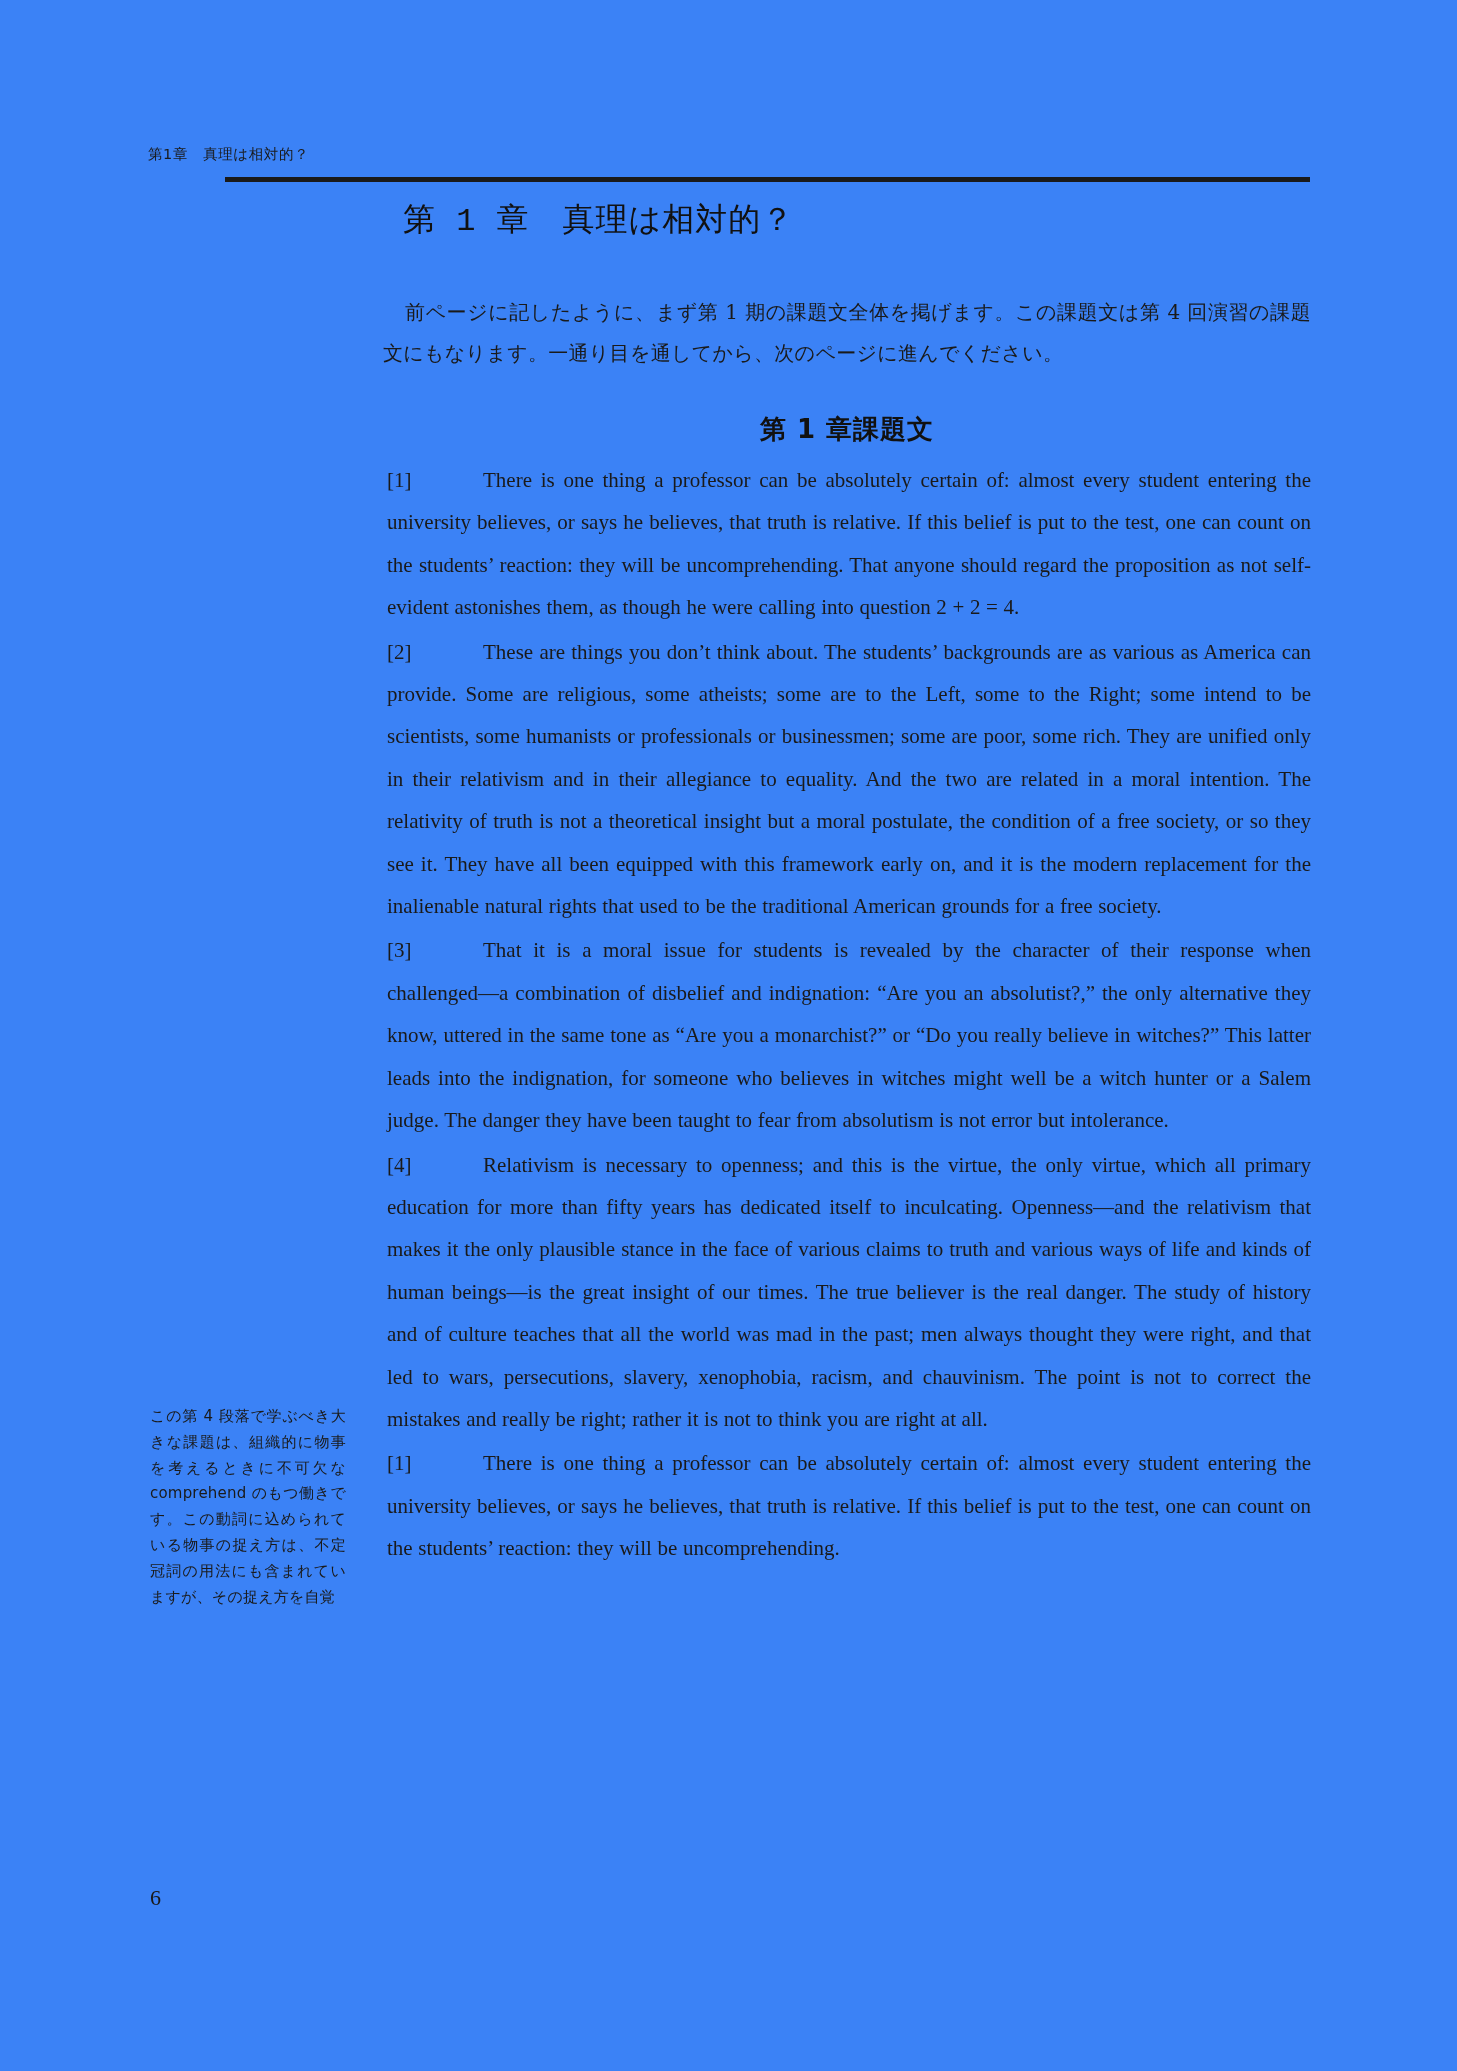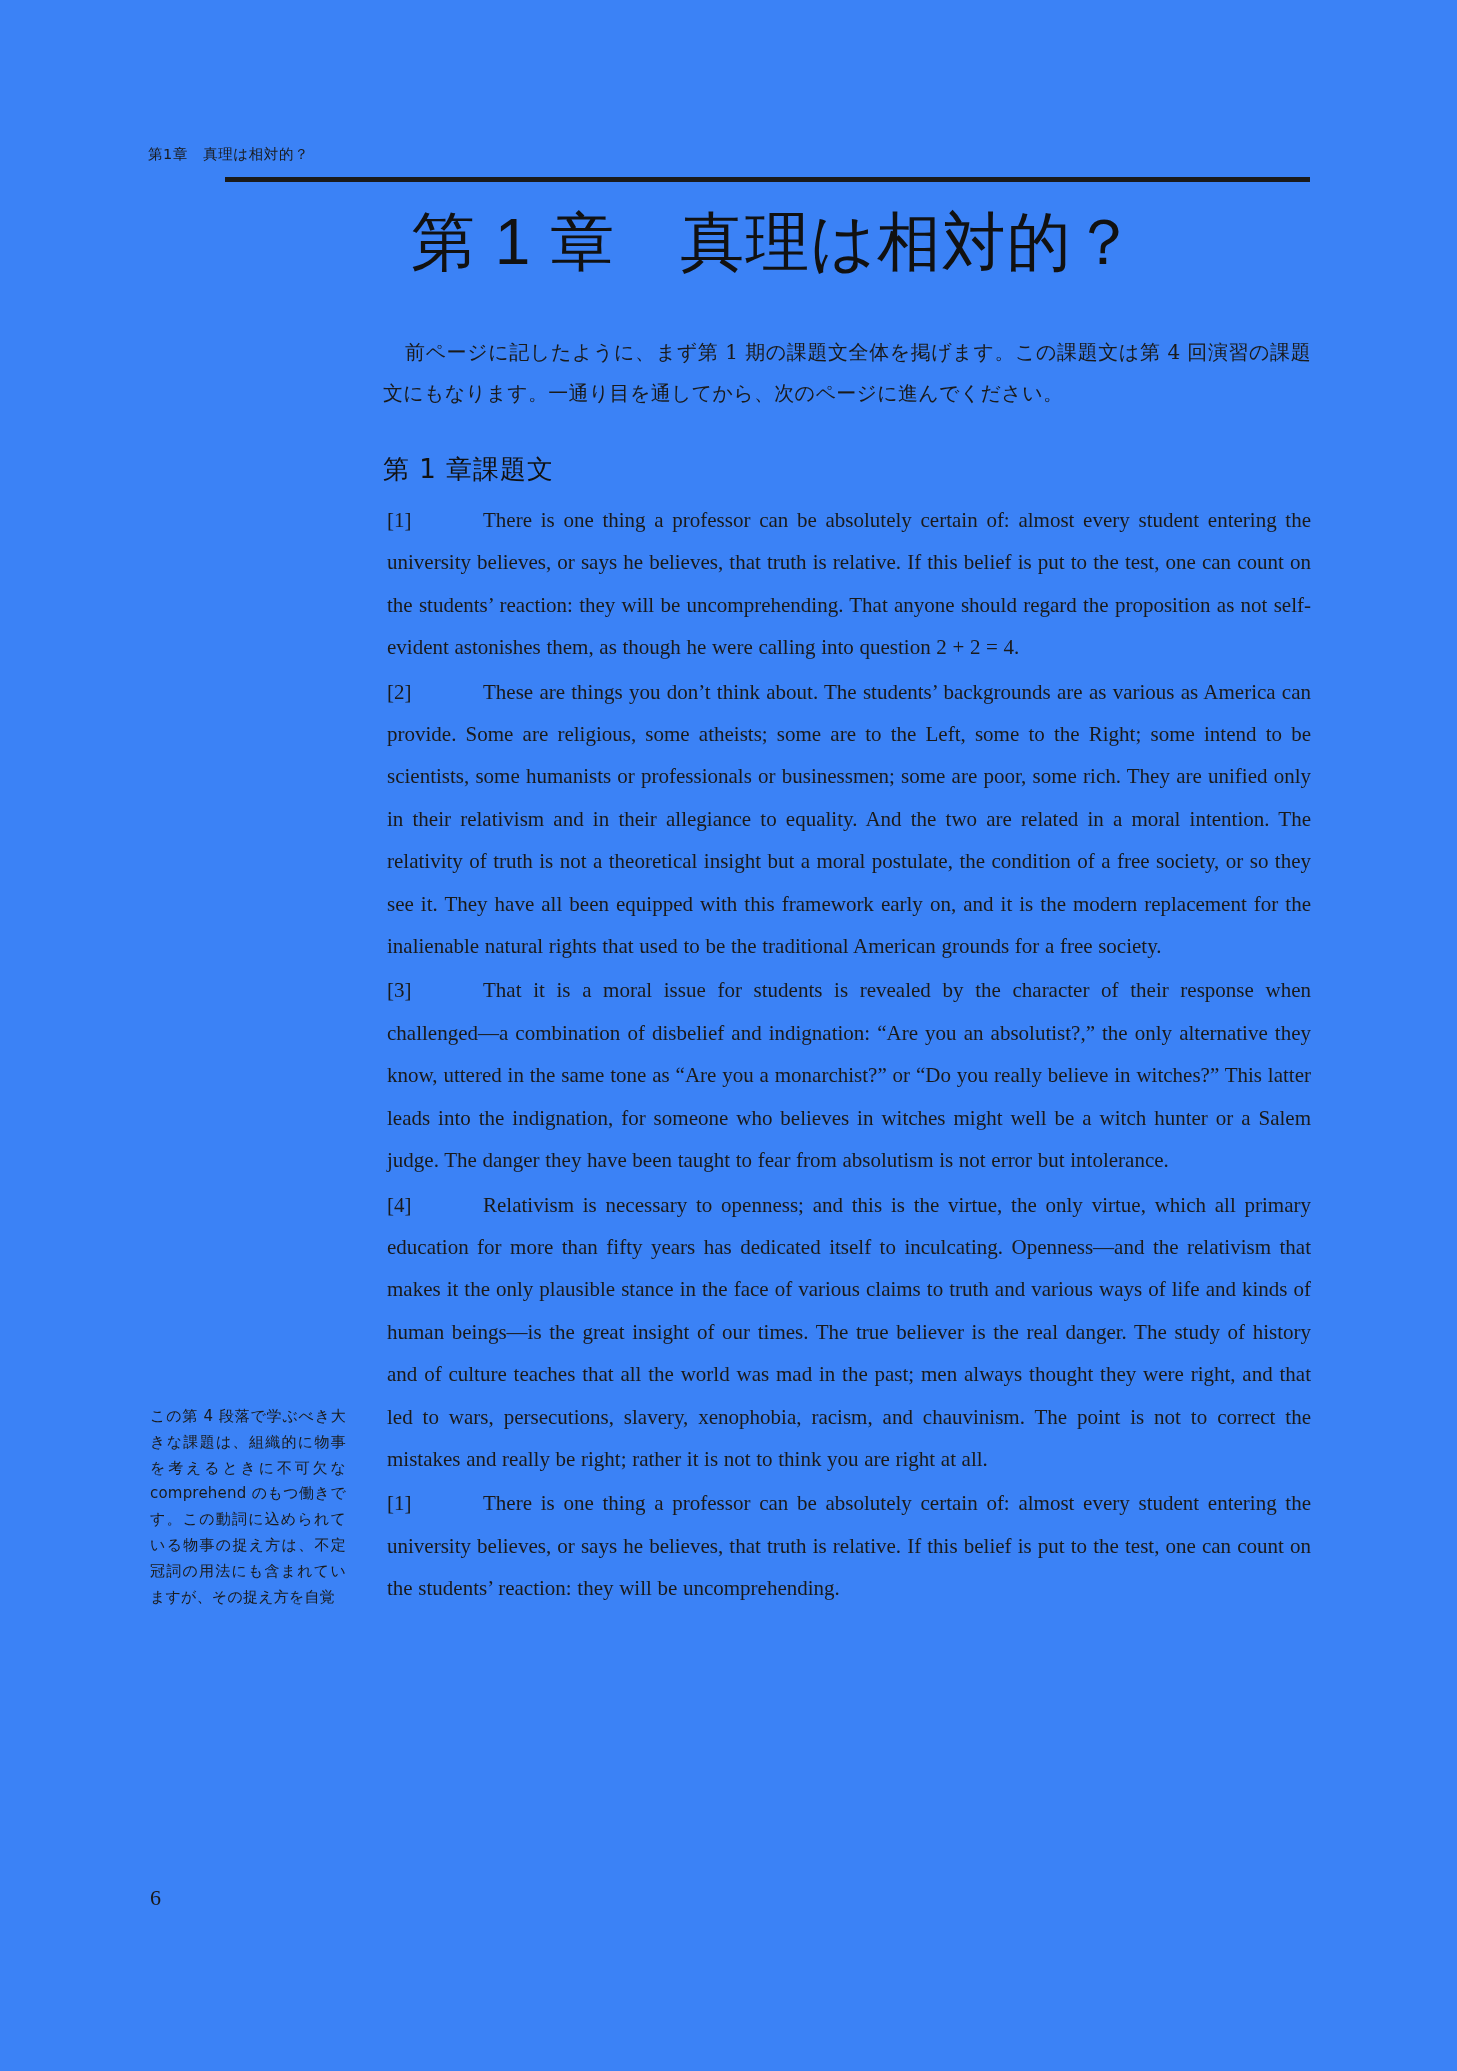--- a/index.html
+++ b/index.html
@@ -40,25 +40,25 @@
 
   
   .content {
     position: absolute;
     left: 383px;
     top: 188px;
     width: 928px;
   }
 
   .chapter-title {
-    font-family: Liberation Sans, sans-serif;
-    font-size: 64px;
+    font-family: Liberation Mono, monospace;
+    font-size: 32px;
     line-height: 1.25;
     letter-spacing: 1px;
-    margin: 0 0 0 28px;
+    margin: 0 0 0 20px;
     padding-top: 14px;
     font-weight: normal;
     color: #111;
     white-space: nowrap;
   }
 
   .jp-intro {
     font-family: "DejaVu Serif", "Liberation Serif", serif;
     font-size: 20px;
     line-height: 2.05;
@@ -66,22 +66,23 @@
     text-align: justify;
     text-justify: inter-character;
     margin: 50px 0 0 0;
     text-indent: 22px;
   }
 
   .jp-subheading {
     font-family: "DejaVu Sans", "Liberation Sans", sans-serif;
     font-size: 26px;
     letter-spacing: 1px;
+    text-align: center;
     margin: 38px 0 12px 0;
-    font-weight: normal;
+    font-weight: bold;
     color: #111;
   }
 
   
   .en-par {
     font-family: "Liberation Serif", "DejaVu Serif", serif;
     font-size: 21px;
     line-height: 2.02;
     text-align: justify;
     margin: 0 0 2px 4px;

